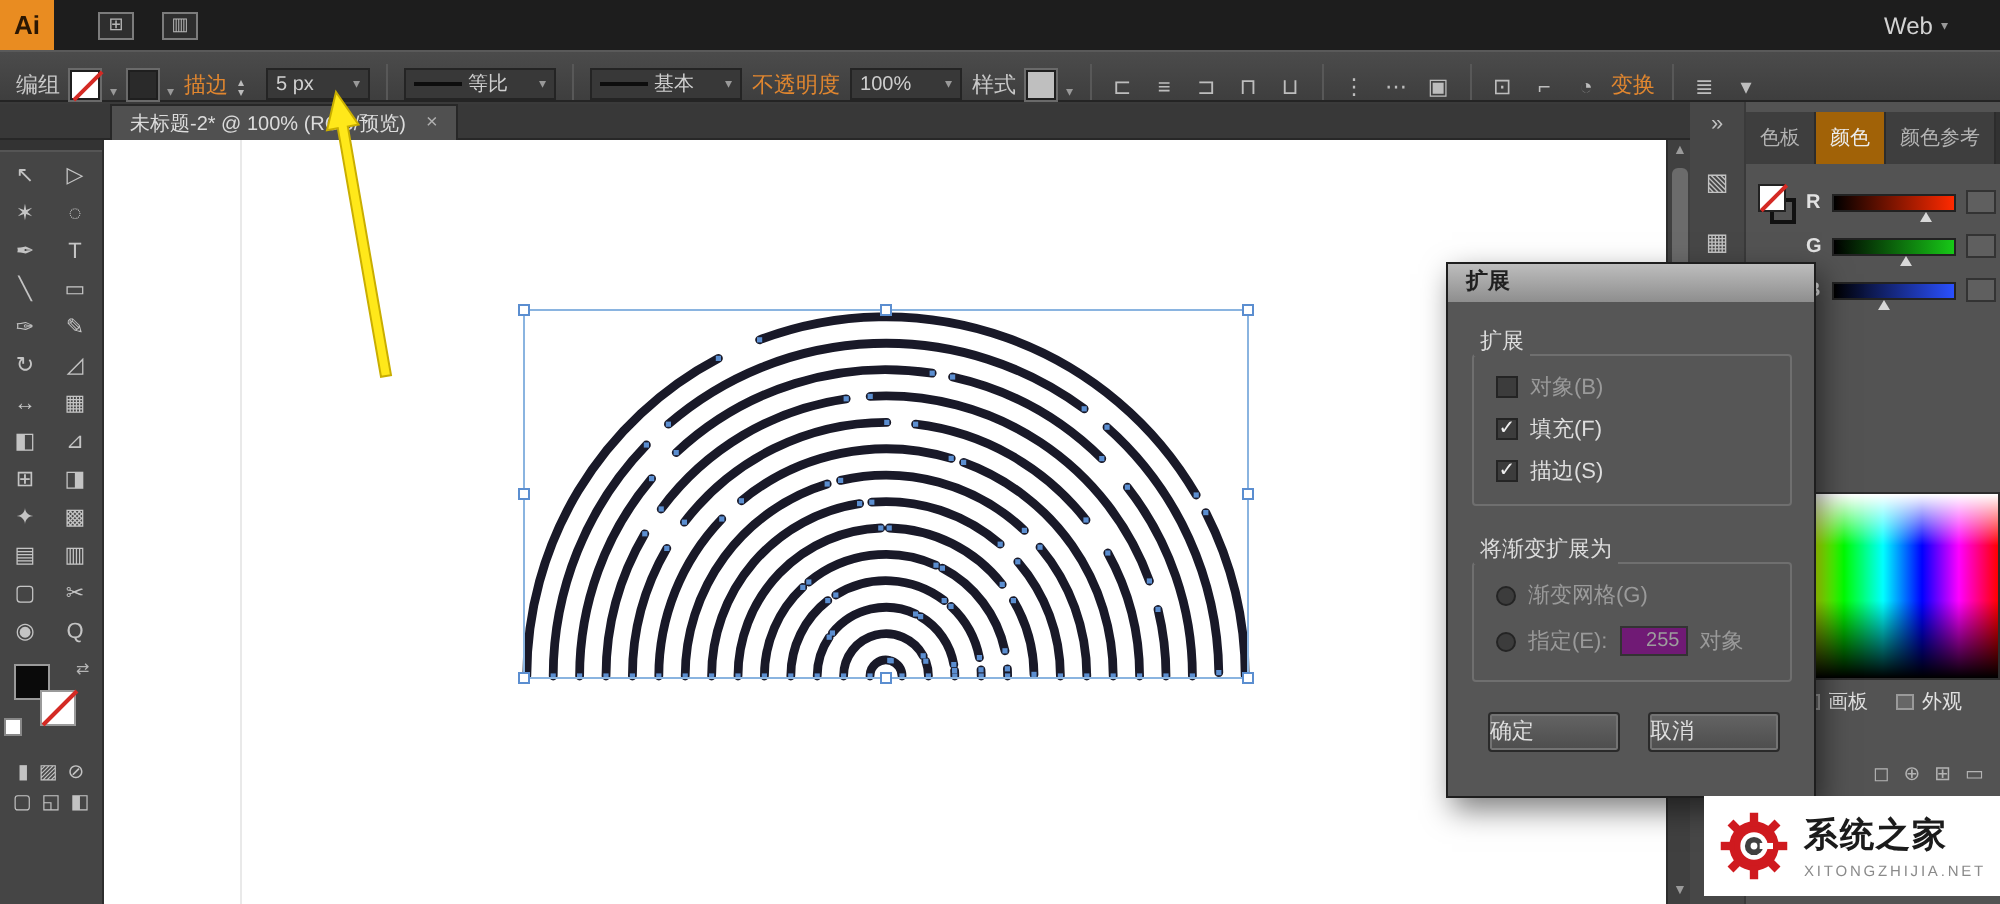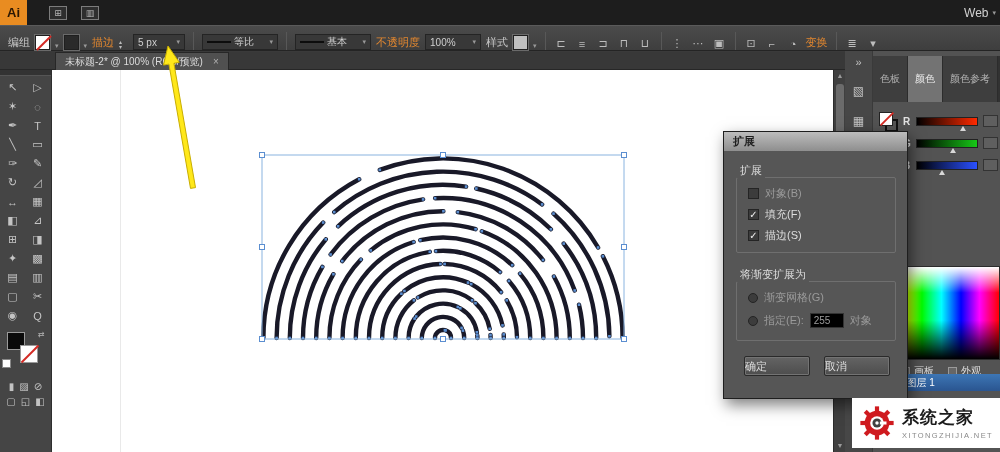--- a/index.html
+++ b/index.html
@@ -7,21 +7,21 @@
 body{font-family:"Liberation Sans","DejaVu Sans",sans-serif;background:#3a3a3a;position:relative}
 .app{position:absolute;left:0;top:0;width:1000px;height:452px;overflow:hidden}
 
 
 .menubar{position:absolute;left:0;top:0;width:1000px;height:25px;background:#1d1d1d;display:flex;align-items:center;color:#cfcfcf;font-size:12px;z-index:10}
 .ai-logo{width:27px;height:25px;background:#e98c21;color:#2b1703;font-weight:bold;font-size:13px;display:flex;align-items:center;justify-content:center}
 .menu-items{display:flex;margin-left:4px}
 .menu-item{padding:0 8px;line-height:25px;white-space:nowrap}
 .mb-icons{display:flex;gap:14px;margin-left:22px}
 .mb-icons .gi{width:18px;height:14px;border:1px solid #7c7c7c;background:#2e2e2e;color:#b5b5b5;font-size:9px;display:flex;align-items:center;justify-content:center}
-.mb-right{margin-left:auto;margin-right:4px;display:flex;align-items:center;gap:4px;color:#d2d2d2}
+.mb-right{margin-left:auto;margin-right:26px;display:flex;align-items:center;gap:4px;color:#d2d2d2}
 
 
 .controlbar{position:absolute;left:0;top:25px;width:1000px;height:26px;background:linear-gradient(#4b4b4b,#3e3e3e);border-top:1px solid #5a5a5a;border-bottom:1px solid #242424;display:flex;align-items:flex-end;font-size:11px;color:#c8c8c8;gap:5px;padding:0 8px;z-index:10}
 .cb-label{white-space:nowrap}
 .cb-link{color:#e0862f;white-space:nowrap;cursor:pointer}
 .cb-select{height:16px;background:#383838;border:1px solid #242424;display:inline-flex;align-items:center;gap:3px;padding:0 4px;font-size:10px;color:#cfcfcf;white-space:nowrap}
 .cb-select b{font-size:7px;color:#999;font-weight:normal;margin-left:auto}
 .w46{width:52px}.w72{width:76px}.w48{width:56px}
 .cb-sep{width:1px;height:18px;background:#292929;border-right:1px solid #585858;margin:0 3px}
 .swatch{width:15px;height:15px;border:1px solid #1f1f1f;background:#fff;position:relative;box-shadow:0 0 0 1px #6a6a6a}
@@ -63,22 +63,22 @@
 .vs-up{top:0}.vs-down{bottom:0}
 
 
 .rightcol{position:absolute;left:845px;top:50px;width:155px;height:402px;background:#4c4c4c;z-index:4}
 .dockstrip{position:absolute;left:0;top:0;width:28px;height:402px;background:#474747;border-right:1px solid #3a3a3a}
 .ds-collapse{color:#c2c2c2;font-size:11px;text-align:center;padding-top:6px}
 .ds-icons{display:flex;flex-direction:column;align-items:center;gap:16px;margin-top:16px}
 .ds-icons .gi{font-size:12px;color:#c2c2c2}
 .rpanel{position:absolute;left:28px;top:0;width:127px;height:402px;background:#535353;overflow:hidden}
 .rp-tabs{display:flex;margin-top:6px;background:#323232;font-size:10px}
-.rp-tab{padding:16px 7px;background:#3e3e3e;color:#b3b3b3;border-right:1px solid #2c2c2c;white-space:nowrap}
-.rp-tab.active{background:#737373;color:#ececec}
+.rp-tab{padding:6px 7px;background:#3e3e3e;color:#b3b3b3;border-right:1px solid #2c2c2c;white-space:nowrap}
+.rp-tab.active{background:#a16207;color:#ececec}
 .rp-body{position:relative;height:378px}
 .rp-indicator{position:absolute;left:4px;top:8px;width:30px;height:30px}
 .rpi-stroke{position:absolute;left:8px;top:9px;width:13px;height:13px;border:2px solid #111;background:#535353}
 .rpi-fill{position:absolute;left:2px;top:2px;width:14px;height:14px;background:#fff;border:1px solid #222}
 .rpi-fill::after{content:"";position:absolute;left:-2px;top:5px;width:18px;height:2px;background:#d42a24;transform:rotate(-45deg)}
 .sliders{position:absolute;left:30px;top:8px;width:95px}
 .slider-row{display:flex;align-items:center;gap:5px;height:22px}
 .slider-label{width:8px;color:#e2e2e2;font-size:10px;font-weight:bold}
 .slider-bar{position:relative;width:64px;height:9px;border:1px solid #222}
 .slider-marker{position:absolute;bottom:-6px;width:0;height:0;border-left:3px solid transparent;border-right:3px solid transparent;border-bottom:5px solid #d8d8d8;transform:translateX(-3px)}
@@ -104,21 +104,21 @@
 .grp-legend{position:absolute;background:#565656;padding:0 3px;font-size:11px;color:#dcdcdc;z-index:2}
 .l1{left:13px;top:31px}
 .l2{left:13px;top:135px}
 .dlg-cbx-list{position:absolute;left:24px;top:51px;z-index:2}
 .dlg-row{display:flex;align-items:center;gap:6px;height:21px;color:#dedede;white-space:nowrap}
 .dlg-row.disabled{color:#9a9a9a}
 .cbx{width:11px;height:11px;background:#3c3c3c;border:1px solid #242424;color:#efefef;font-size:10px;line-height:10px;text-align:center;flex:none}
 .rdo{width:10px;height:10px;border-radius:50%;background:#3c3c3c;border:1px solid #242424;flex:none}
 .r-radio{position:absolute;left:24px;top:155px;z-index:2}
 .r-specify{position:absolute;left:24px;top:178px;z-index:2}
-.dlg-input{display:inline-block;width:34px;height:15px;background:#000000;border:1px solid #333;color:#9d9d9d;font-size:10px;line-height:14px;padding:0 3px}
+.dlg-input{display:inline-block;width:34px;height:15px;background:#701a75;border:1px solid #333;color:#9d9d9d;font-size:10px;line-height:14px;text-align:right;padding:0 3px}
 .dlg-btn{position:absolute;top:224px;width:66px;height:20px;background:linear-gradient(#646464,#4d4d4d);border:1px solid #2a2a2a;border-radius:2px;color:#dedede;font-size:11px;line-height:18px;box-shadow:0 0 0 1px #737373 inset}
 .dlg-btn.ok{left:20px}
 .dlg-btn.cancel{left:100px}
 
 
 .arrow-overlay{position:absolute;left:0;top:0;z-index:80;pointer-events:none}
 
 
 .watermark{position:absolute;left:852px;top:398px;width:148px;height:50px;background:#fff;display:flex;align-items:center;gap:6px;padding:0 6px;z-index:90}
 .wm-title{font-size:17px;font-weight:bold;color:#1b1b1b;letter-spacing:1px;white-space:nowrap}
@@ -421,25 +421,20 @@
         <div class="bp-tabs">
             <div class="bp-tab">
               <span class="bp-ic"></span>
               <span>画板</span>
             </div>
             <div class="bp-tab">
               <span class="bp-ic"></span>
               <span>外观</span>
             </div>
           </div>
-        <div class="layer-row">
-          <span class="lr-tri">▶</span>
-          <span class="lr-thumb"></span>
-          <span class="lr-name">图层 1</span>
-        </div>
         <div class="layers-bottom">
             <span class="gi">◻</span>
             <span class="gi">⊕</span>
             <span class="gi">⊞</span>
             <span class="gi">▭</span>
           </div>
       </div>
     </div>
   </div>
 

